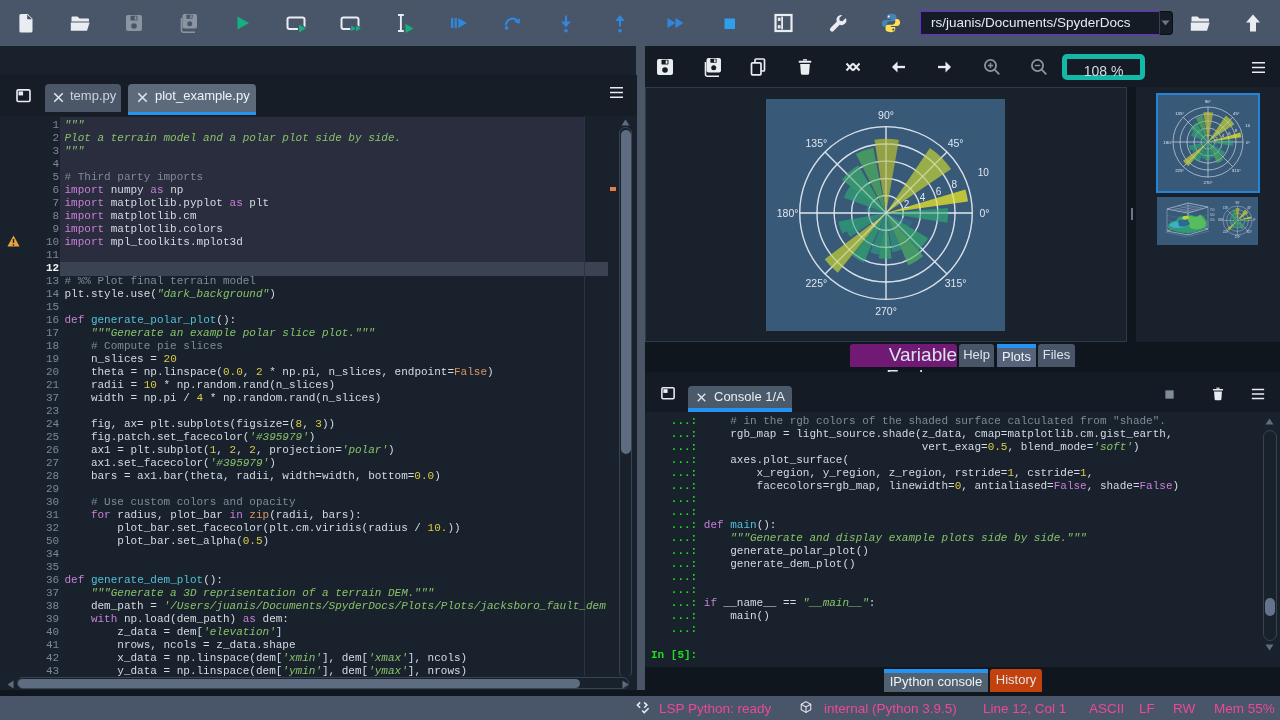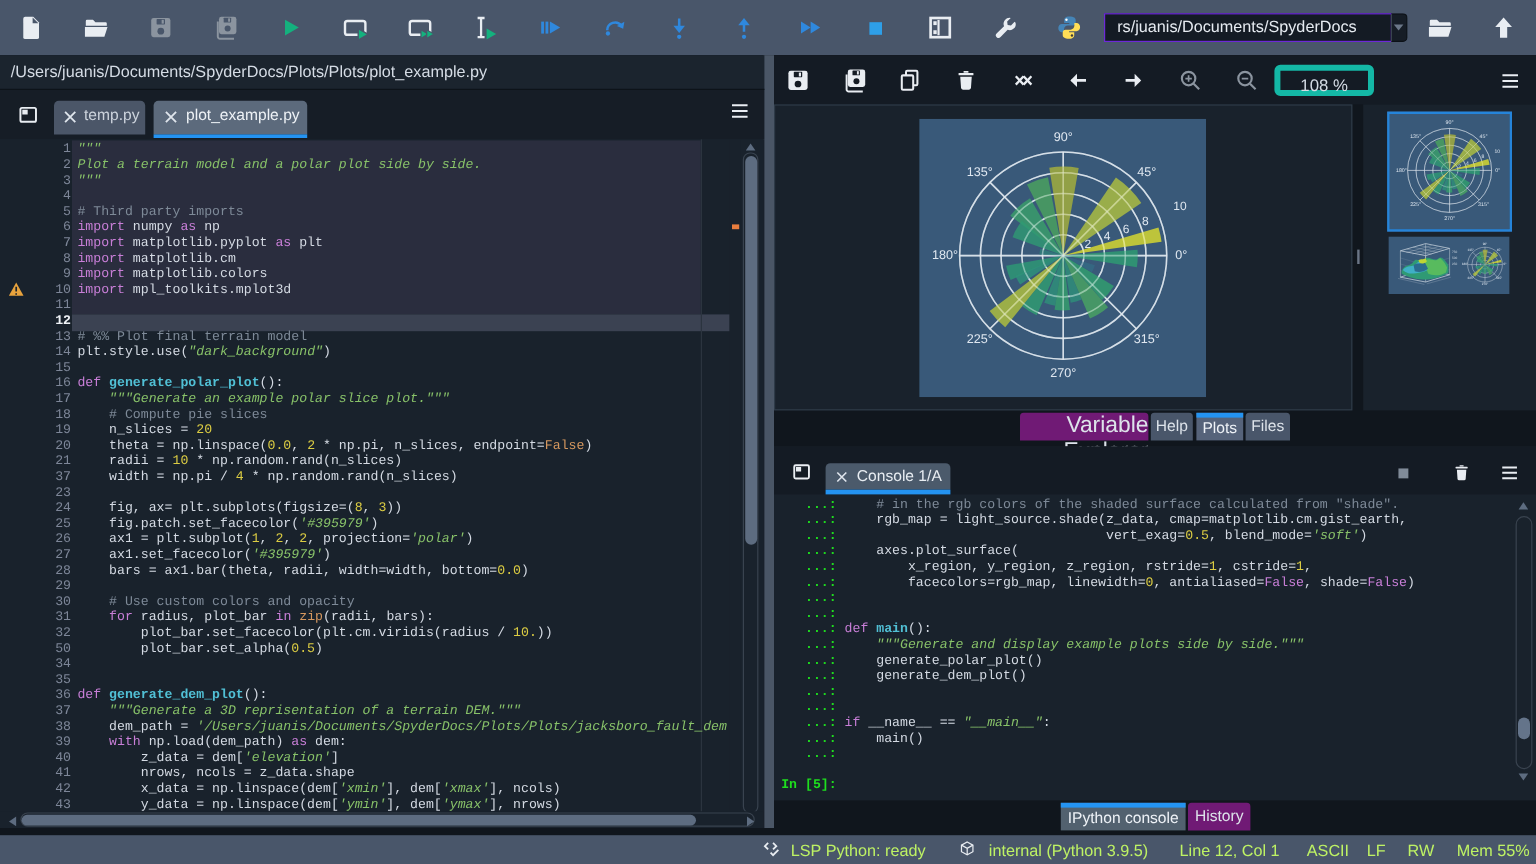--- a/index.html
+++ b/index.html
@@ -6,29 +6,29 @@
 .abs{position:absolute}
 #toolbar{left:0;top:0;width:1280px;height:46px;background:#49566a}
 #statusbar{left:0;top:696px;width:1280px;height:24px;background:#49566a;color:#e6ebf1;font-size:13px}
 #leftpane{left:0;top:46px;width:636px;height:644px;background:#19222c}
 #rightpane{left:645px;top:46px;width:635px;height:644px;background:#10161d}
 #pathbar{left:0;top:0;width:637px;height:29px;background:#1b242e;border-bottom:1px solid #0d1319;color:#d5dce5;font-size:13.5px;line-height:28px;padding-left:9px}
 #edtabbar{left:0;top:29px;width:637px;height:41px;background:#161d26}
 .tab{position:absolute;border-radius:4px 4px 0 0;color:#d3dae3;font-size:14px}
 pre{font-family:"Liberation Mono",monospace;font-size:11px;line-height:13px;margin:0}
 .k{color:#c97fd8;font-style:normal}
-.d{color:#51c0d5;font-weight:bold;font-style:normal}
+.d{color:#51c0d5;font-weight:normal;font-style:normal}
 .n{color:#dbcc43;font-style:normal}
 .s{color:#88c269;font-style:italic}
 .c{color:#7e8a98;font-style:normal}
 .b{color:#d6985f;font-style:normal}
 .p{color:#1ede1e;font-weight:bold}
 i,b{font-style:normal;font-weight:normal}
 .p{font-weight:bold}
-.st{top:701px;color:#bef264;font-size:13.5px}
+.st{top:701px;color:#ec4899;font-size:13.5px}
 </style></head><body>
 <div id="app">
     <div class="abs" id="toolbar"></div>
     <svg style="position:absolute;left:15px;top:12px" width="22" height="22" viewBox="0 0 22 22">
       <path d="M6 2h6.7l4.8 4.8V19a1.6 1.6 0 01-1.6 1.6H6A1.6 1.6 0 014.4 19V3.6A1.6 1.6 0 016 2z" fill="#e9edf2"></path>
       <path d="M12.2 2.5l4.8 4.8h-4.8z" fill="#49566a"></path>
     </svg>
     <svg style="position:absolute;left:69px;top:12px" width="22" height="22" viewBox="0 0 22 22">
       <path d="M2.5 5.5a1 1 0 011-1h5l2 2h8.5a1 1 0 011 1v2H2.5z" fill="#e9edf2"></path>
       <path d="M1.8 10.5h18.8l-2.6 8.2H1.8z" fill="#e9edf2"></path>
@@ -111,21 +111,20 @@
     </svg>
     <svg style="position:absolute;left:1189px;top:12px" width="22" height="22" viewBox="0 0 22 22">
       <path d="M2.5 5.5a1 1 0 011-1h5l2 2h8.5a1 1 0 011 1v2H2.5z" fill="#e9edf2"></path>
       <path d="M1.8 10.5h18.8l-2.6 8.2H1.8z" fill="#e9edf2"></path>
     </svg>
     <svg style="position:absolute;left:1242px;top:12px" width="22" height="22" viewBox="0 0 22 22">
       <path d="M11 2.5l7 8h-4v9h-6v-9H4z" fill="#e9edf2"></path>
     </svg>
     <div class="abs" style="left:636px;top:46px;width:9px;height:644px;background:#4a5666"></div>
     <div class="abs" id="leftpane">
-      <div class="abs" id="pathbar">/Users/juanis/Documents/SpyderDocs/Plots/Plots/plot_example.py</div>
       <div class="abs" id="edtabbar"></div>
       <svg style="position:absolute;left:14px;top:40px" width="19" height="19" viewBox="0 0 22 22">
         <rect x="3.5" y="4.5" width="15" height="13.5" rx="1.5" fill="none" stroke="#e9edf2" stroke-width="1.9"></rect>
         <rect x="5.3" y="6.3" width="5.2" height="4.6" fill="#e9edf2"></rect>
       </svg>
       <div class="tab" style="left:45px;top:38px;width:76px;height:28px;background:#4b5668"></div>
       <svg style="position:absolute;left:50px;top:43px" width="17" height="17" viewBox="0 0 22 22">
         <path d="M5.5 5.5l11 11M16.5 5.5l-11 11" stroke="#dfe5ec" stroke-width="2" fill="none"></path>
       </svg>
       <div class="abs" style="left:70px;top:42px;color:#ccd3dc;font-size:13px">temp.py</div>
@@ -536,21 +535,21 @@
       </svg>
       <div class="abs" style="left:617.5px;top:58px;width:14.5px;height:211px;border:1px solid #39434f;border-radius:7px"></div>
       <div class="abs" style="left:620px;top:226px;width:10px;height:18px;background:#64748a;border-radius:5px"></div>
       <svg class="abs" style="left:620px;top:272px" width="9" height="7" viewBox="0 0 9 7">
         <path d="M4.5 6.5L8.5 0.5H0.5z" fill="#5d6c80"></path>
       </svg>
     </div>
     <div class="abs" style="left:884px;top:669px;width:104px;height:23px;background:#52616f"></div>
     <div class="abs" style="left:884px;top:669px;width:104px;height:4px;background:#2493f1"></div>
     <div class="abs" style="left:884px;top:673px;width:104px;height:19px;color:#eef2f7;font-size:13px;text-align:center;line-height:17px">IPython console</div>
-    <div class="abs" style="left:990px;top:669px;width:52px;height:23px;background:#701a75;border-radius:3px 3px 0 0;color:#dde3ea;font-size:13px;text-align:center;line-height:22px">History</div>
+    <div class="abs" style="left:990px;top:669px;width:52px;height:23px;background:#c2410c;border-radius:3px 3px 0 0;color:#dde3ea;font-size:13px;text-align:center;line-height:22px">History</div>
     <div class="abs" id="statusbar"></div>
     <svg style="position:absolute;left:635px;top:700px" width="15" height="15" viewBox="0 0 22 22">
       <path d="M7.5 3.5L3.5 7.5l4 4M13.5 3.5l4 4-4 4" fill="none" stroke="#e9edf2" stroke-width="2.2"></path>
       <path d="M10.5 15.5l3 3 6.5-6.5" fill="none" stroke="#e9edf2" stroke-width="2.2"></path>
     </svg>
     <div class="abs st" style="left:659px">LSP Python: ready</div>
     <svg style="position:absolute;left:799px;top:700px" width="14" height="14" viewBox="0 0 22 22">
       <path d="M11 2.5l7.5 4.2v8.6L11 19.5l-7.5-4.2V6.7z" fill="none" stroke="#e9edf2" stroke-width="1.6"></path>
       <path d="M3.5 6.7L11 11l7.5-4.3M11 11v8.5" fill="none" stroke="#e9edf2" stroke-width="1.6"></path>
     </svg>

